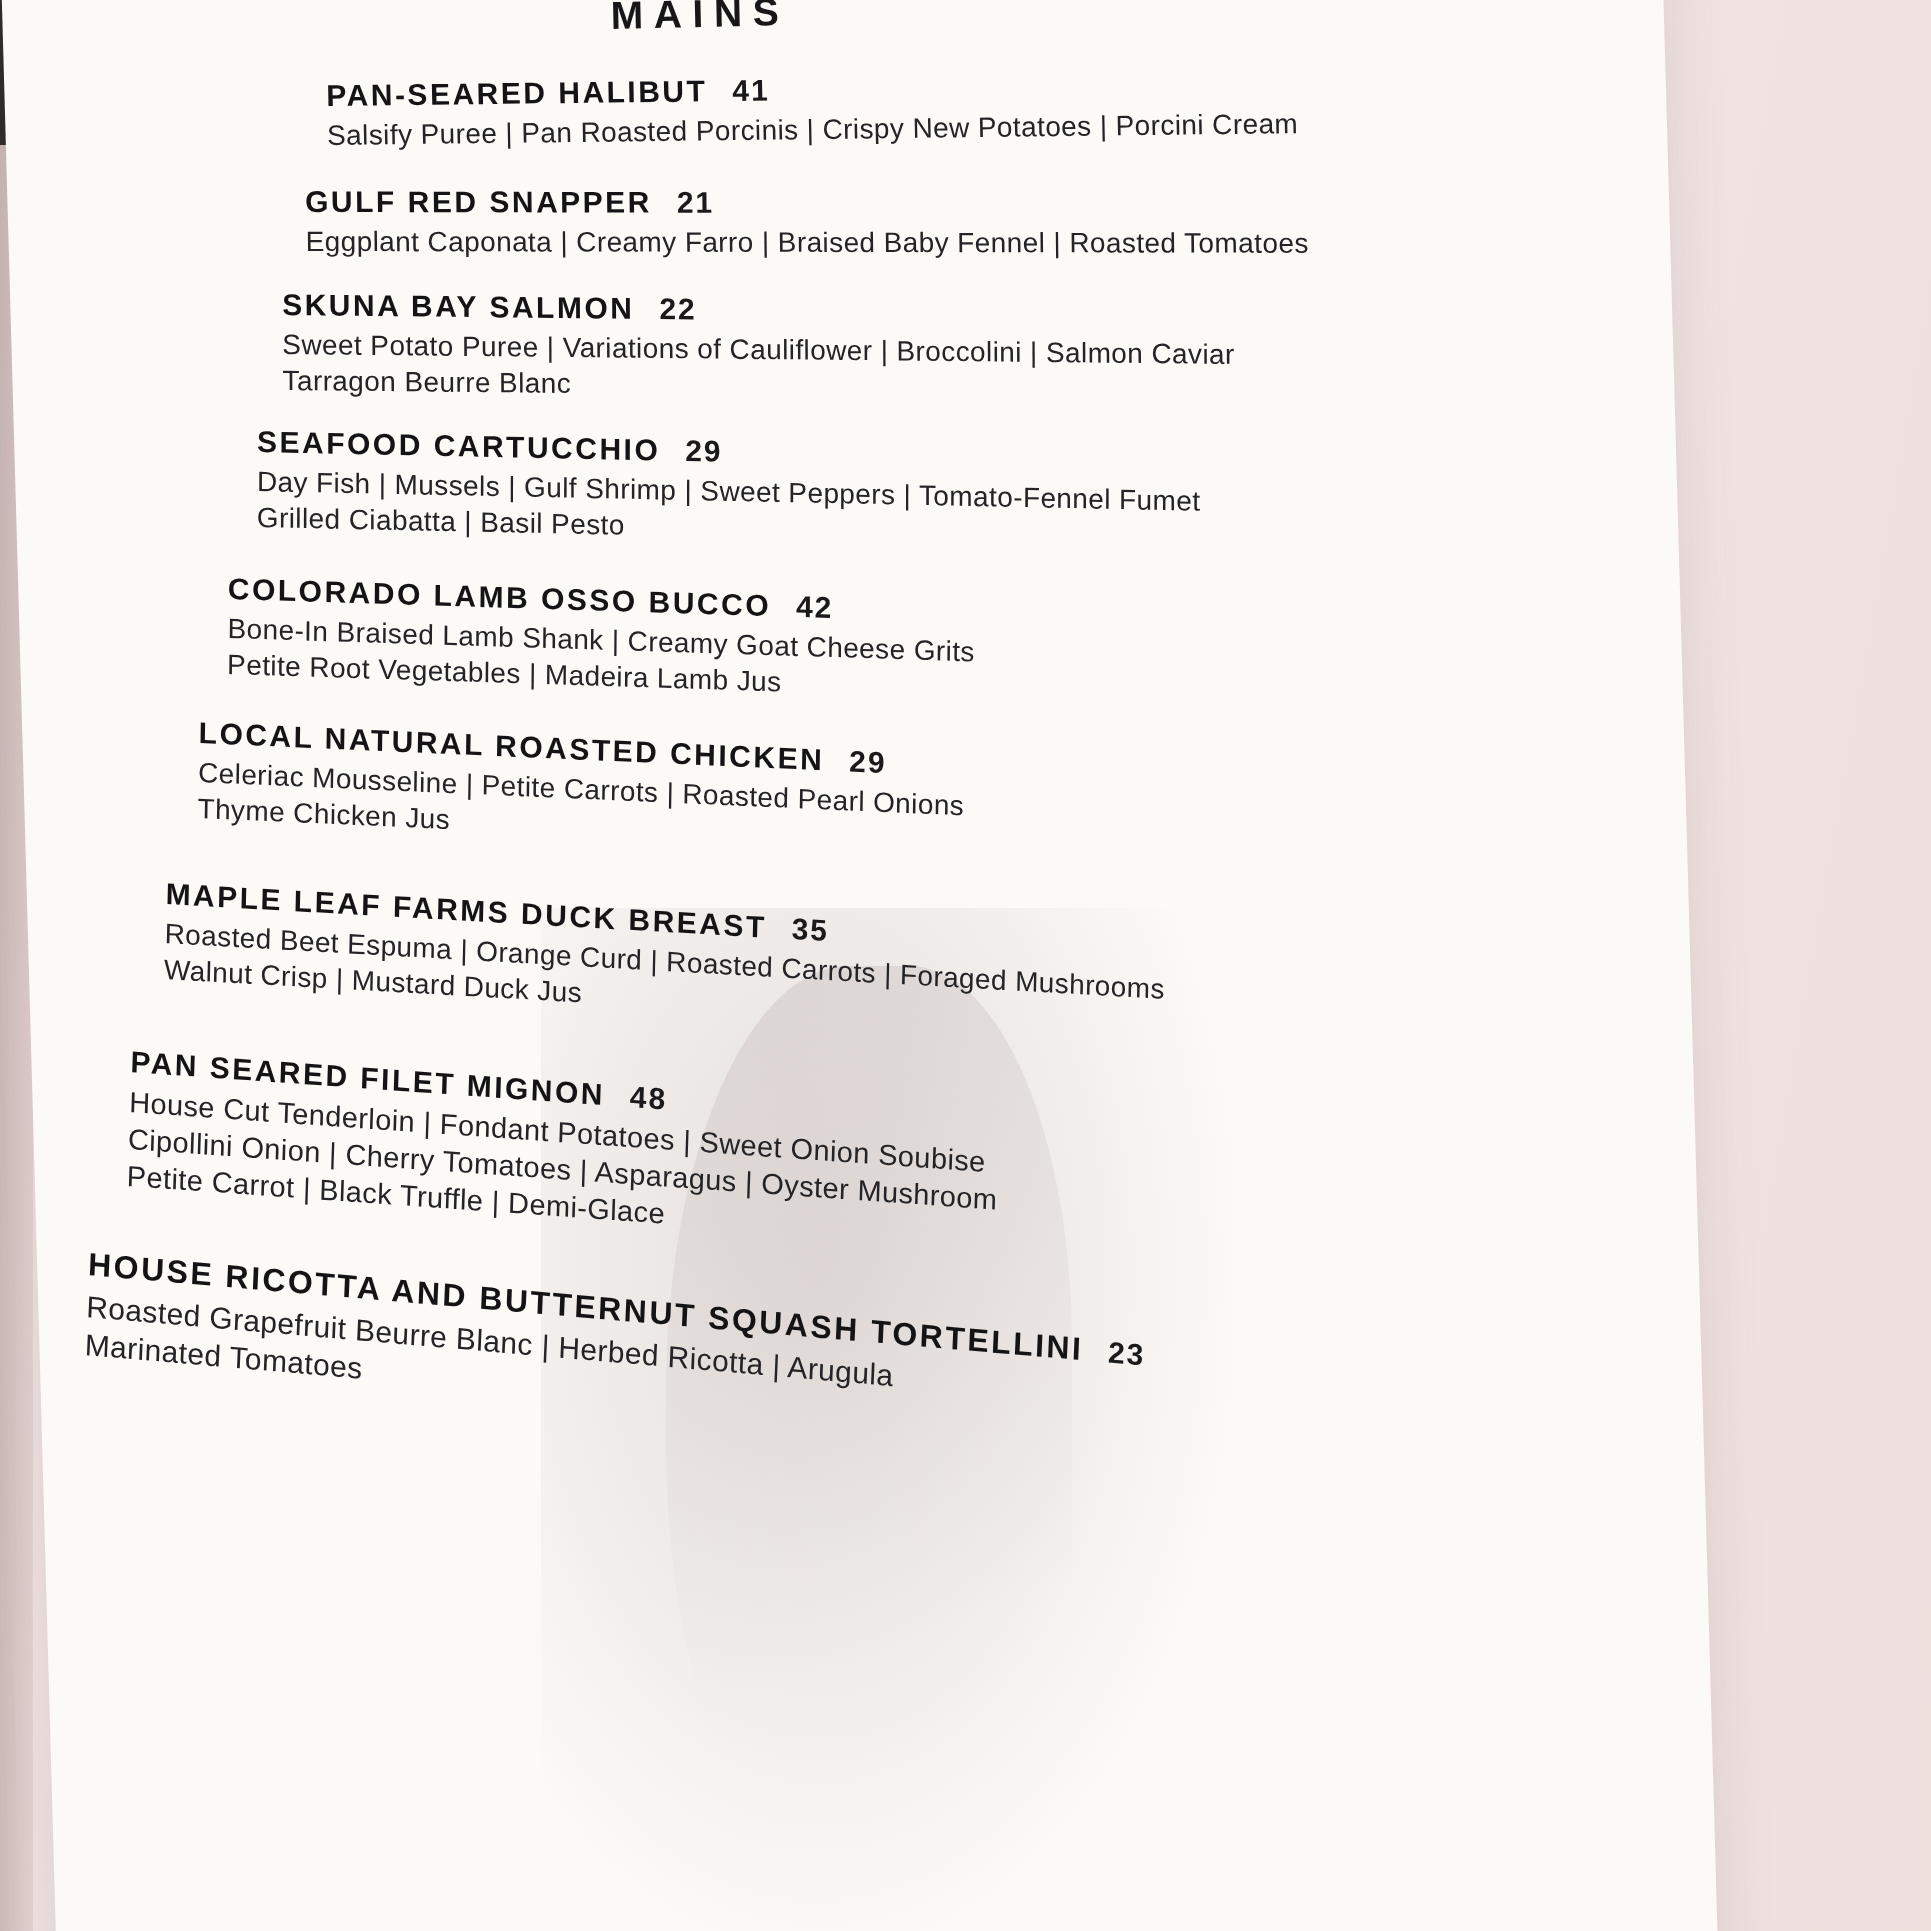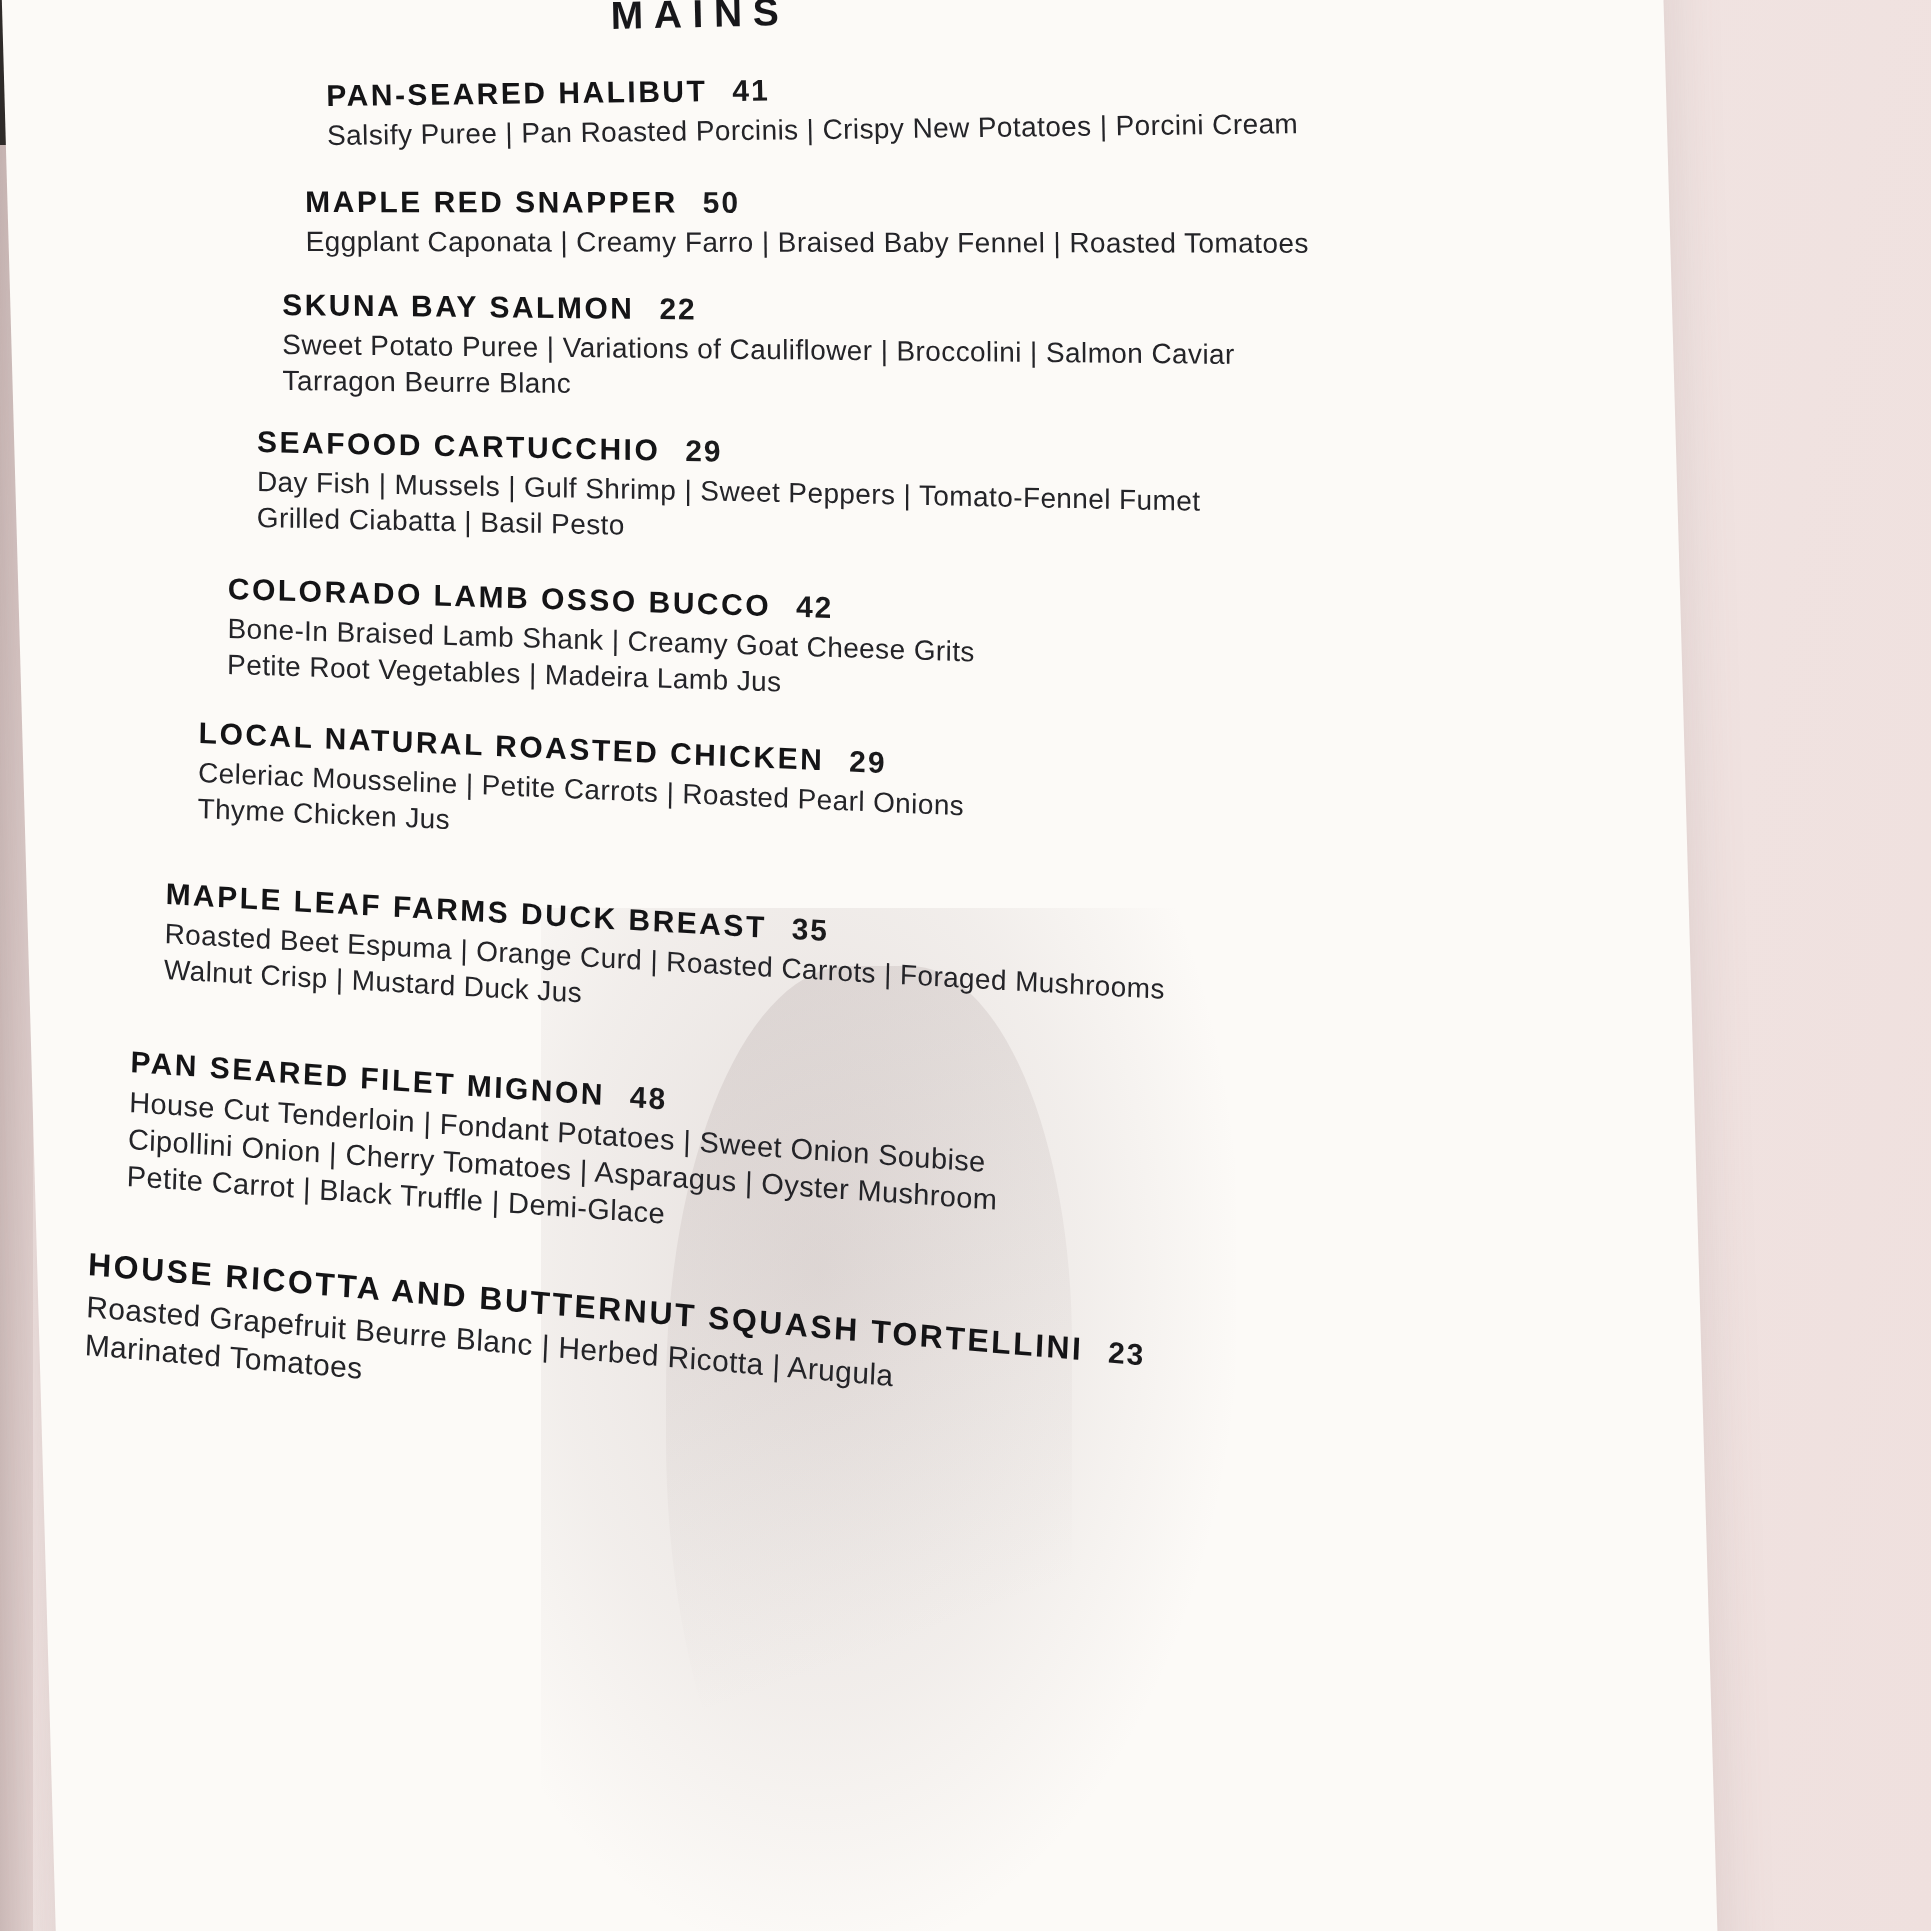--- a/index.html
+++ b/index.html
@@ -154,22 +154,22 @@
     <div class="item i0">
       <div class="head-row">
         <span class="item-name">PAN-SEARED HALIBUT</span>
         <span class="item-price">41</span>
       </div>
       <div class="item-desc">Salsify Puree | Pan Roasted Porcinis | Crispy New Potatoes | Porcini Cream</div>
     </div>
 
     <div class="item i1">
       <div class="head-row">
-        <span class="item-name">MAPLE RED SNAPPER</span>
-        <span class="item-price">50</span>
+        <span class="item-name">GULF RED SNAPPER</span>
+        <span class="item-price">21</span>
       </div>
       <div class="item-desc">Eggplant Caponata | Creamy Farro | Braised Baby Fennel | Roasted Tomatoes</div>
     </div>
 
     <div class="item i2">
       <div class="head-row">
         <span class="item-name">SKUNA BAY SALMON</span>
         <span class="item-price">22</span>
       </div>
       <div class="item-desc">Sweet Potato Puree | Variations of Cauliflower | Broccolini | Salmon Caviar</div>

